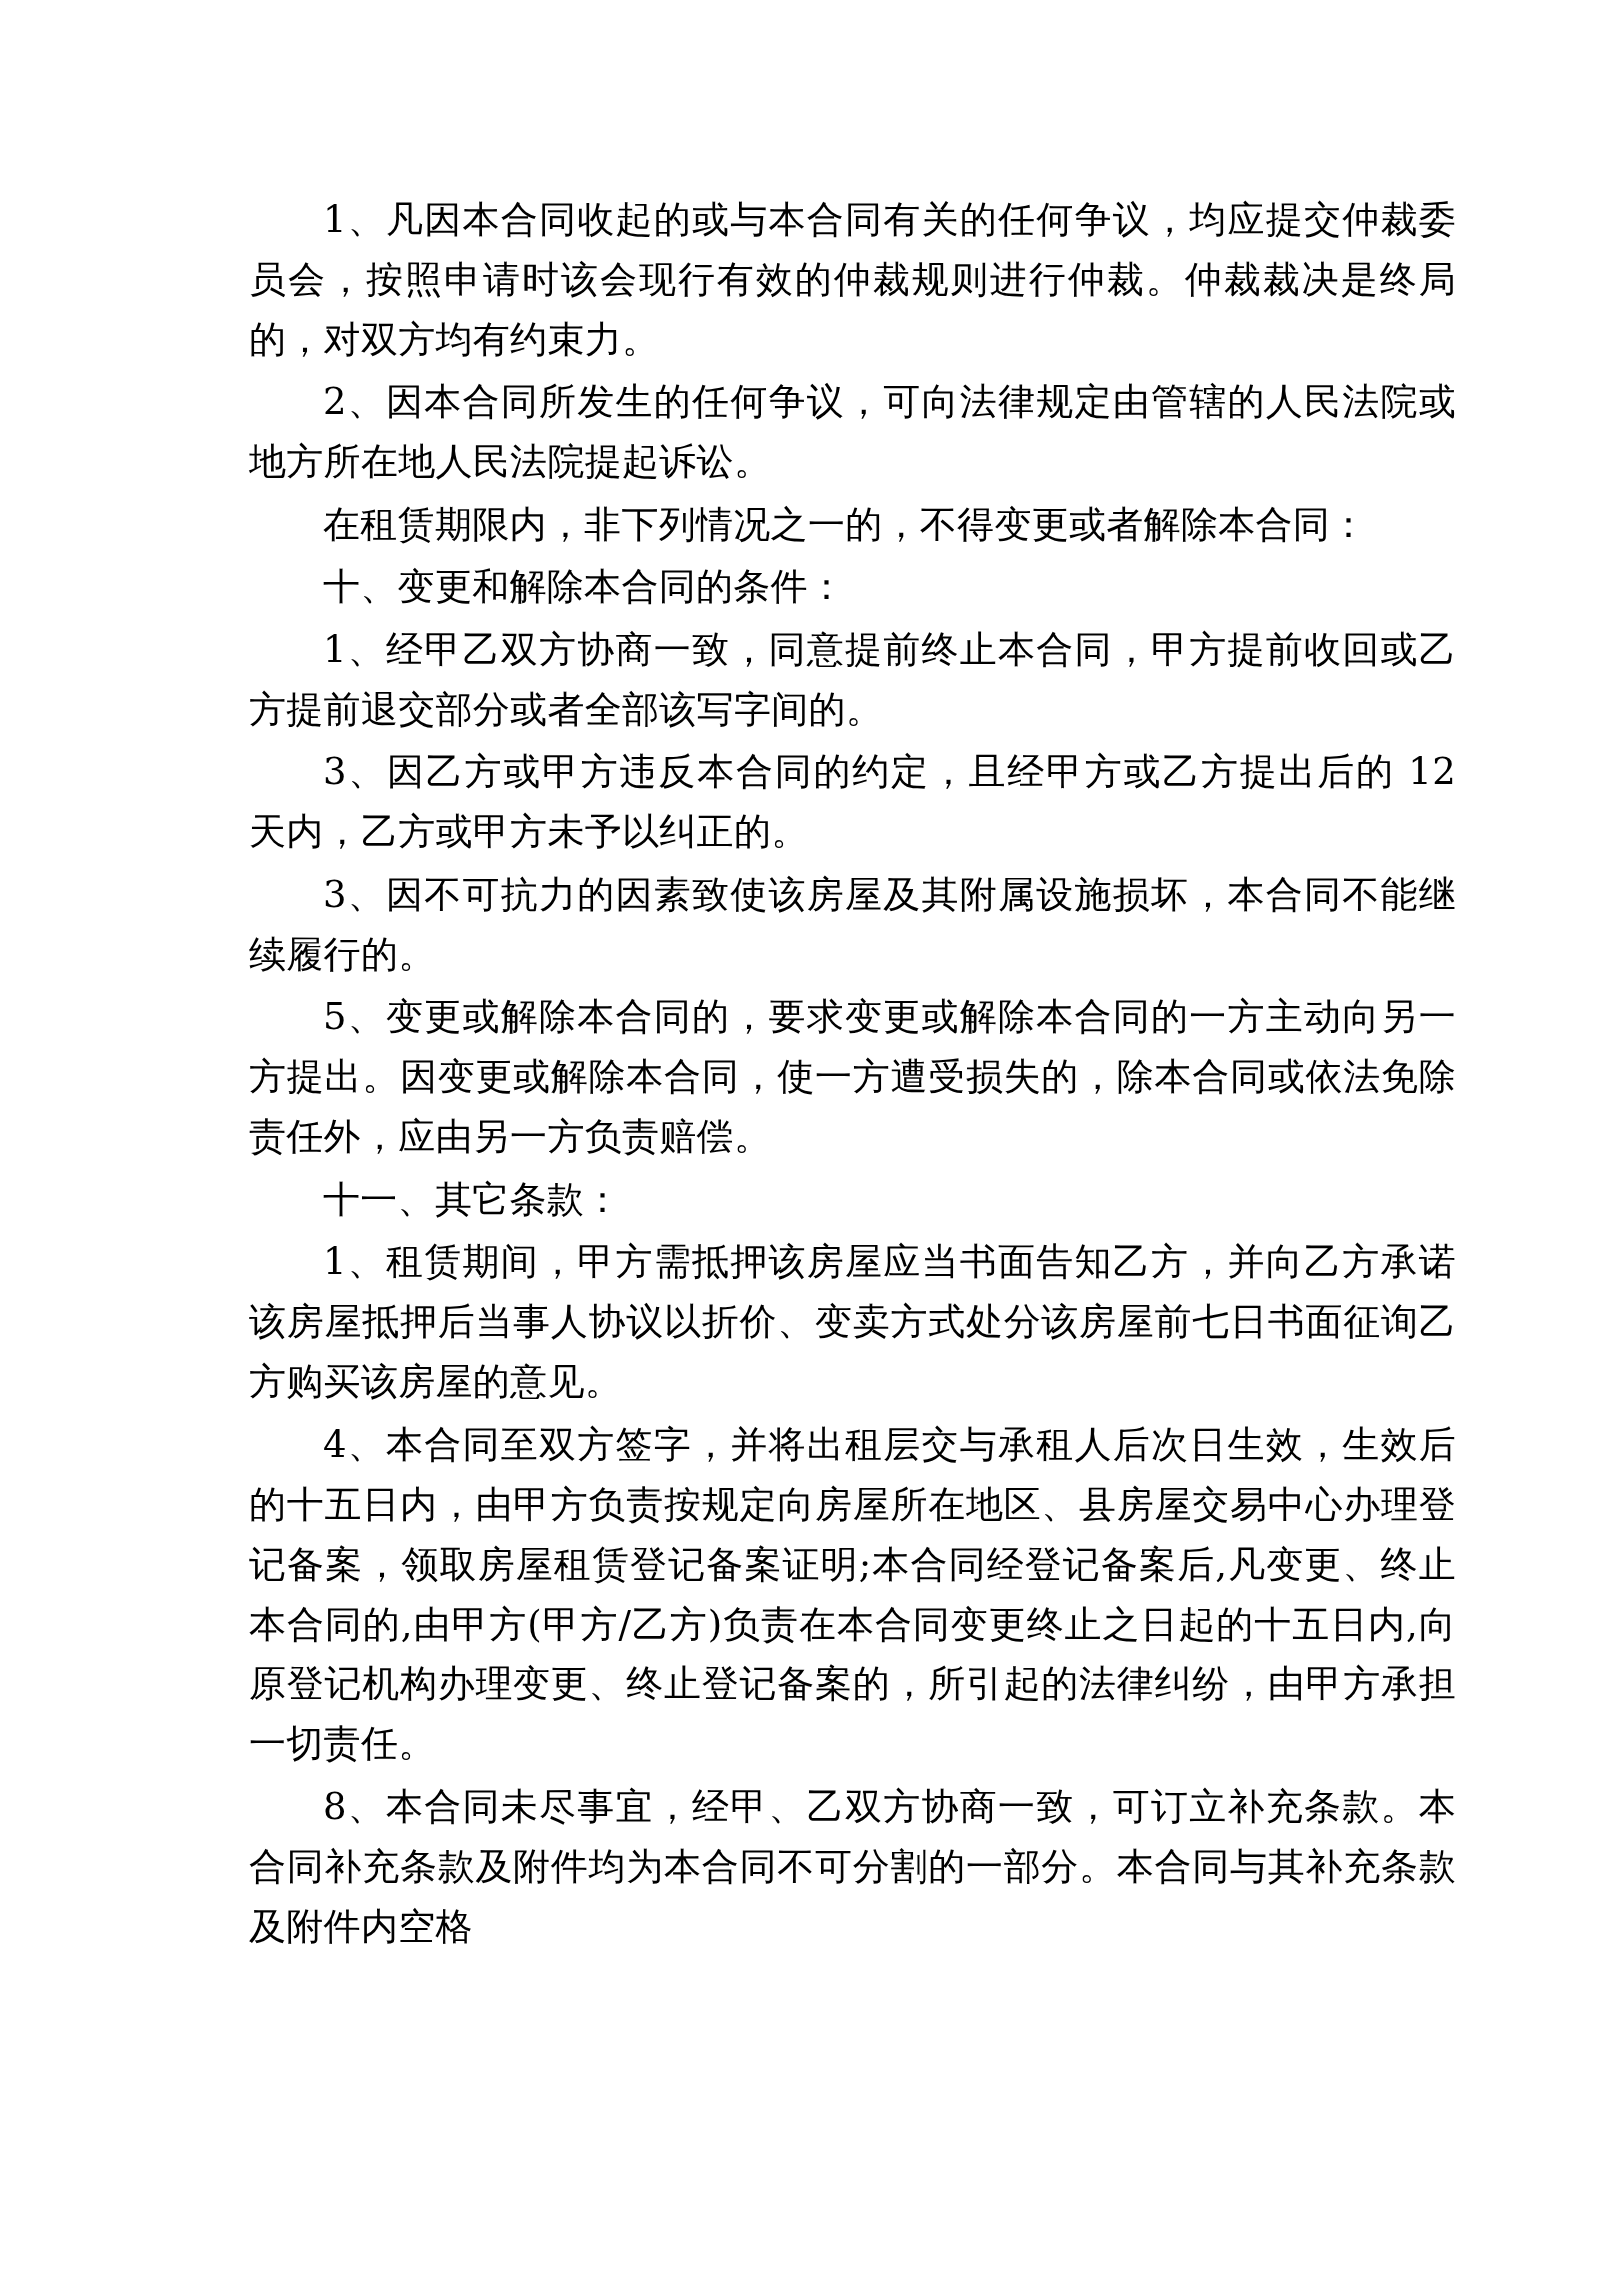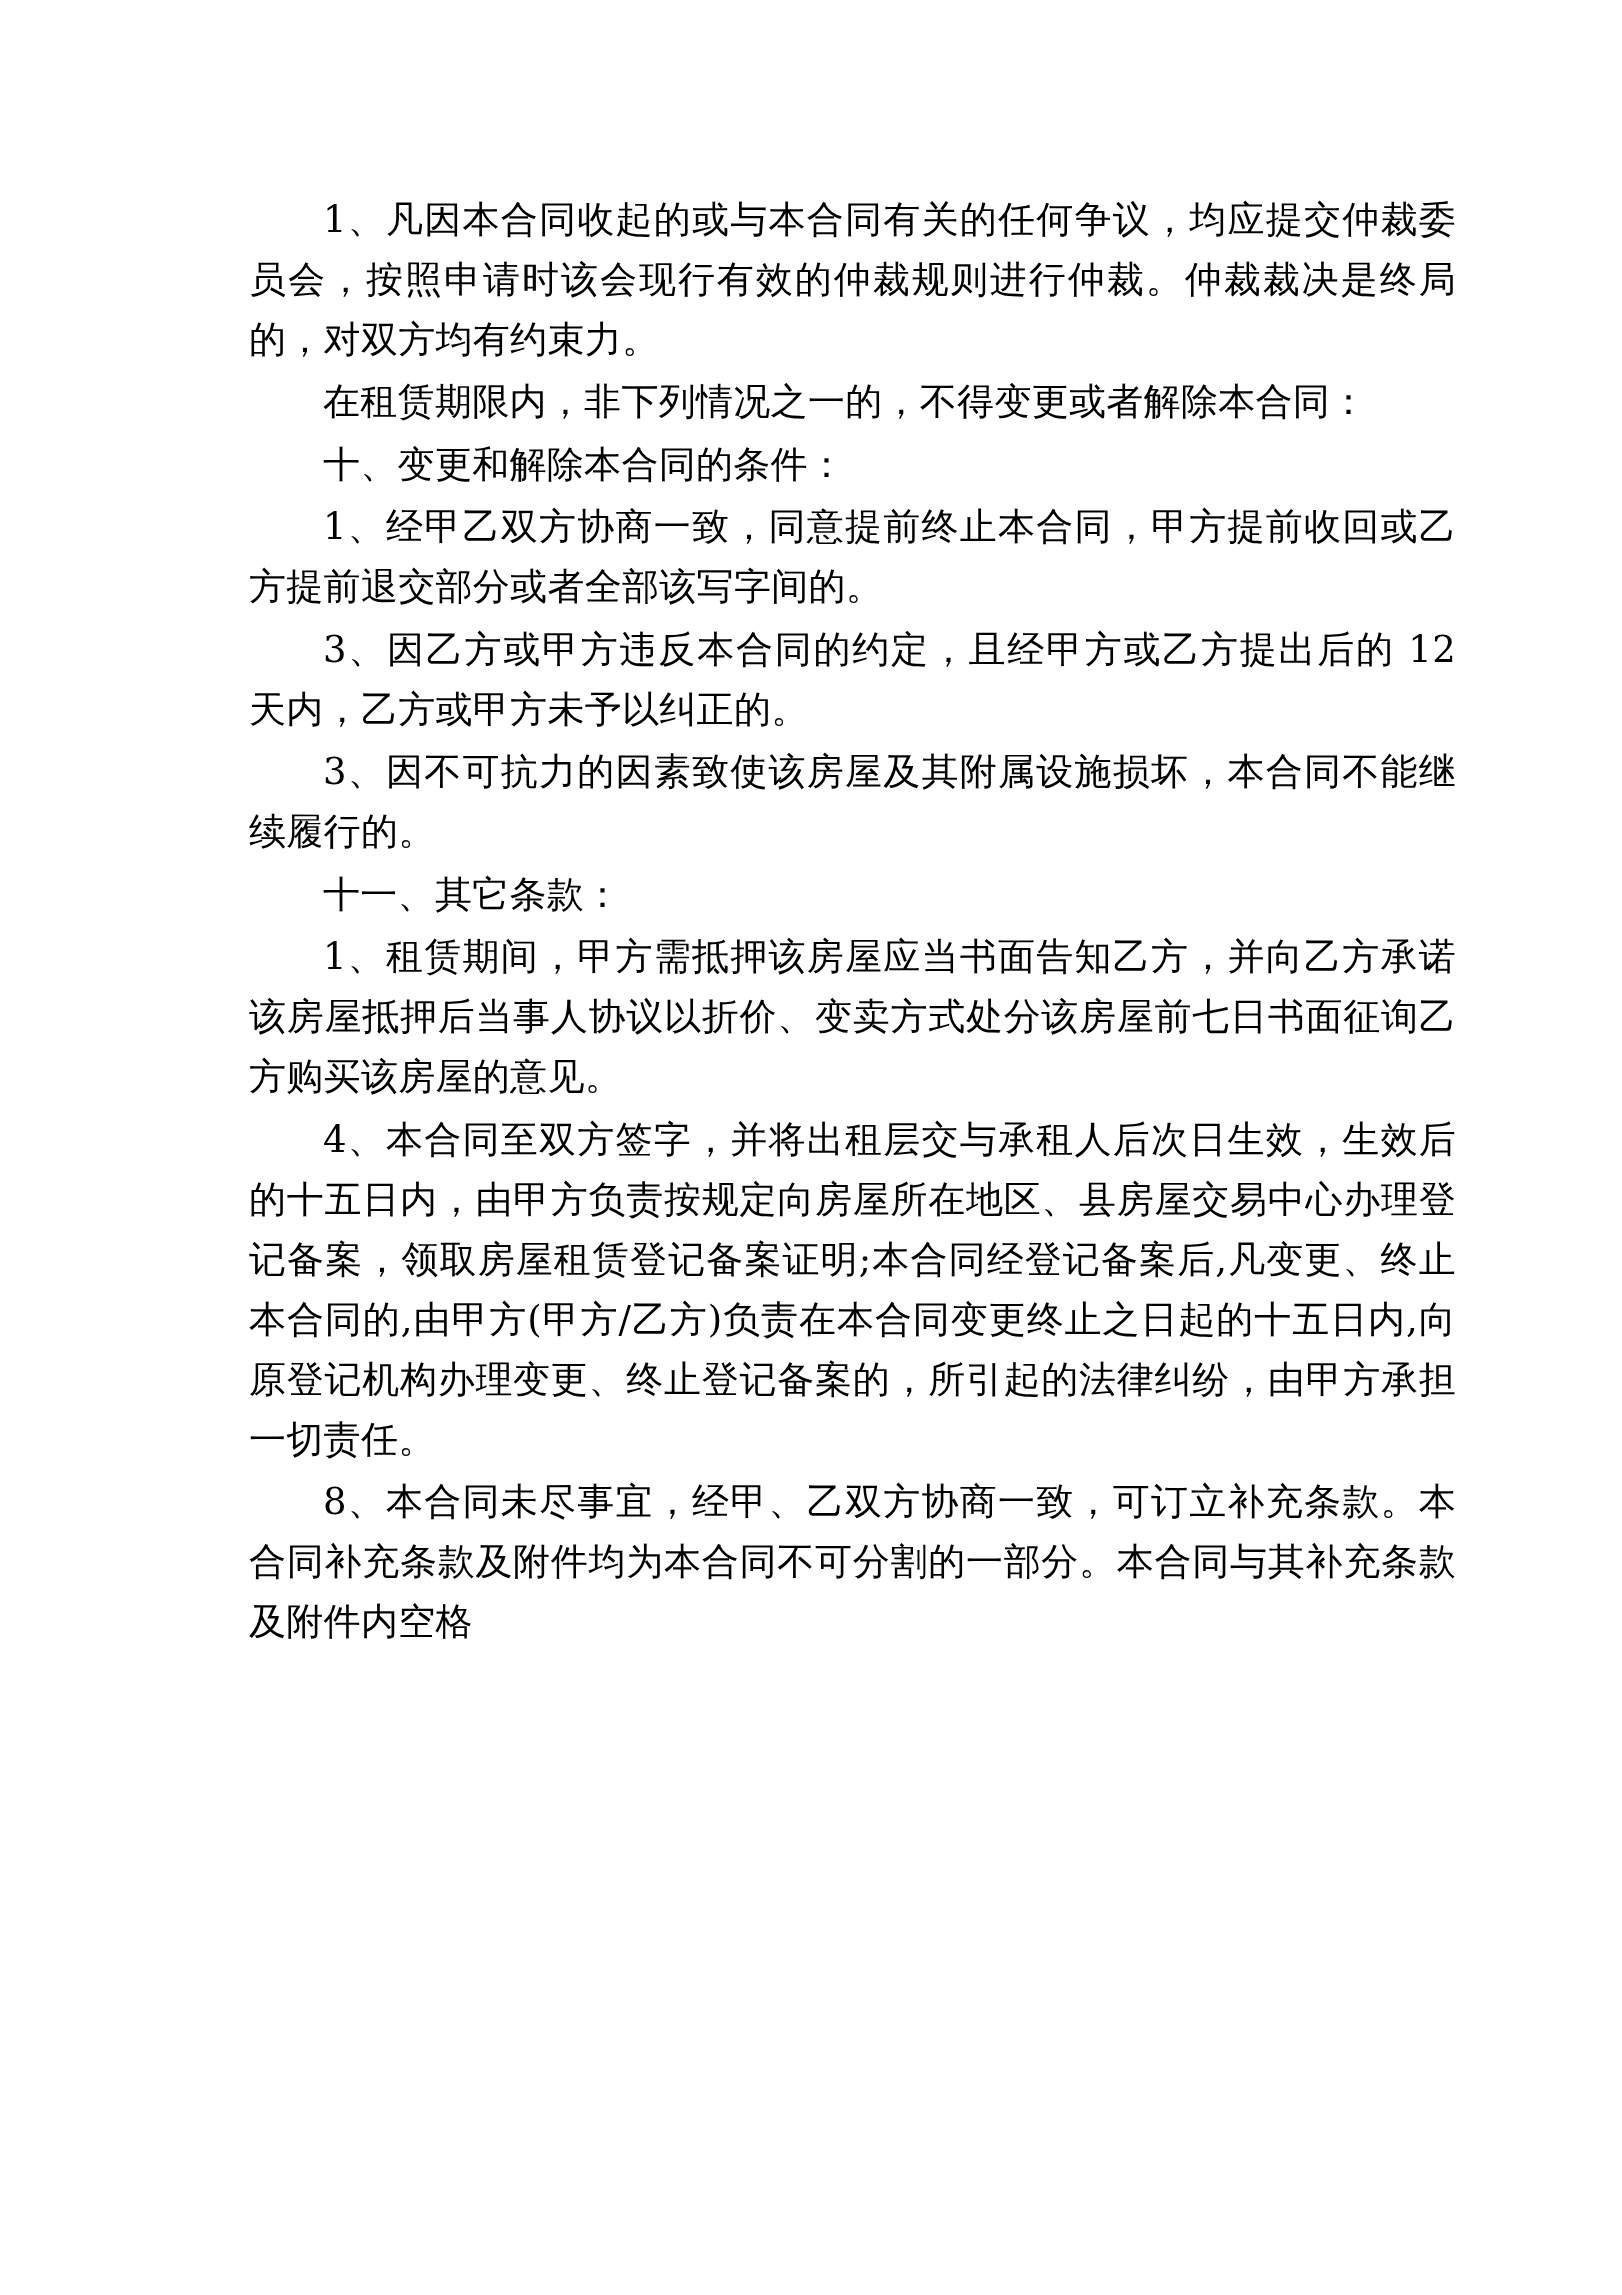--- a/index.html
+++ b/index.html
@@ -34,24 +34,26 @@
     text-indent: 2em;
     word-break: break-all;
   }
 </style>
 </head>
 <body>
 
 <div class="page">
   <div class="doc-body">
     <p class="para">1、凡因本合同收起的或与本合同有关的任何争议，均应提交仲裁委员会，按照申请时该会现行有效的仲裁规则进行仲裁。仲裁裁决是终局的，对双方均有约束力。</p>
+    <p class="para">2、因本合同所发生的任何争议，可向法律规定由管辖的人民法院或地方所在地人民法院提起诉讼。</p>
     <p class="para">在租赁期限内，非下列情况之一的，不得变更或者解除本合同：</p>
     <p class="para">十、变更和解除本合同的条件：</p>
     <p class="para">1、经甲乙双方协商一致，同意提前终止本合同，甲方提前收回或乙方提前退交部分或者全部该写字间的。</p>
     <p class="para">3、因乙方或甲方违反本合同的约定，且经甲方或乙方提出后的 12 天内，乙方或甲方未予以纠正的。</p>
     <p class="para">3、因不可抗力的因素致使该房屋及其附属设施损坏，本合同不能继续履行的。</p>
+    <p class="para">5、变更或解除本合同的，要求变更或解除本合同的一方主动向另一方提出。因变更或解除本合同，使一方遭受损失的，除本合同或依法免除责任外，应由另一方负责赔偿。</p>
     <p class="para">十一、其它条款：</p>
     <p class="para">1、租赁期间，甲方需抵押该房屋应当书面告知乙方，并向乙方承诺该房屋抵押后当事人协议以折价、变卖方式处分该房屋前七日书面征询乙方购买该房屋的意见。</p>
     <p class="para">4、本合同至双方签字，并将出租层交与承租人后次日生效，生效后的十五日内，由甲方负责按规定向房屋所在地区、县房屋交易中心办理登记备案，领取房屋租赁登记备案证明;本合同经登记备案后,凡变更、终止本合同的,由甲方(甲方/乙方)负责在本合同变更终止之日起的十五日内,向原登记机构办理变更、终止登记备案的，所引起的法律纠纷，由甲方承担一切责任。</p>
     <p class="para">8、本合同未尽事宜，经甲、乙双方协商一致，可订立补充条款。本合同补充条款及附件均为本合同不可分割的一部分。本合同与其补充条款及附件内空格</p>
   </div>
 </div>
 
 
 </body></html>

